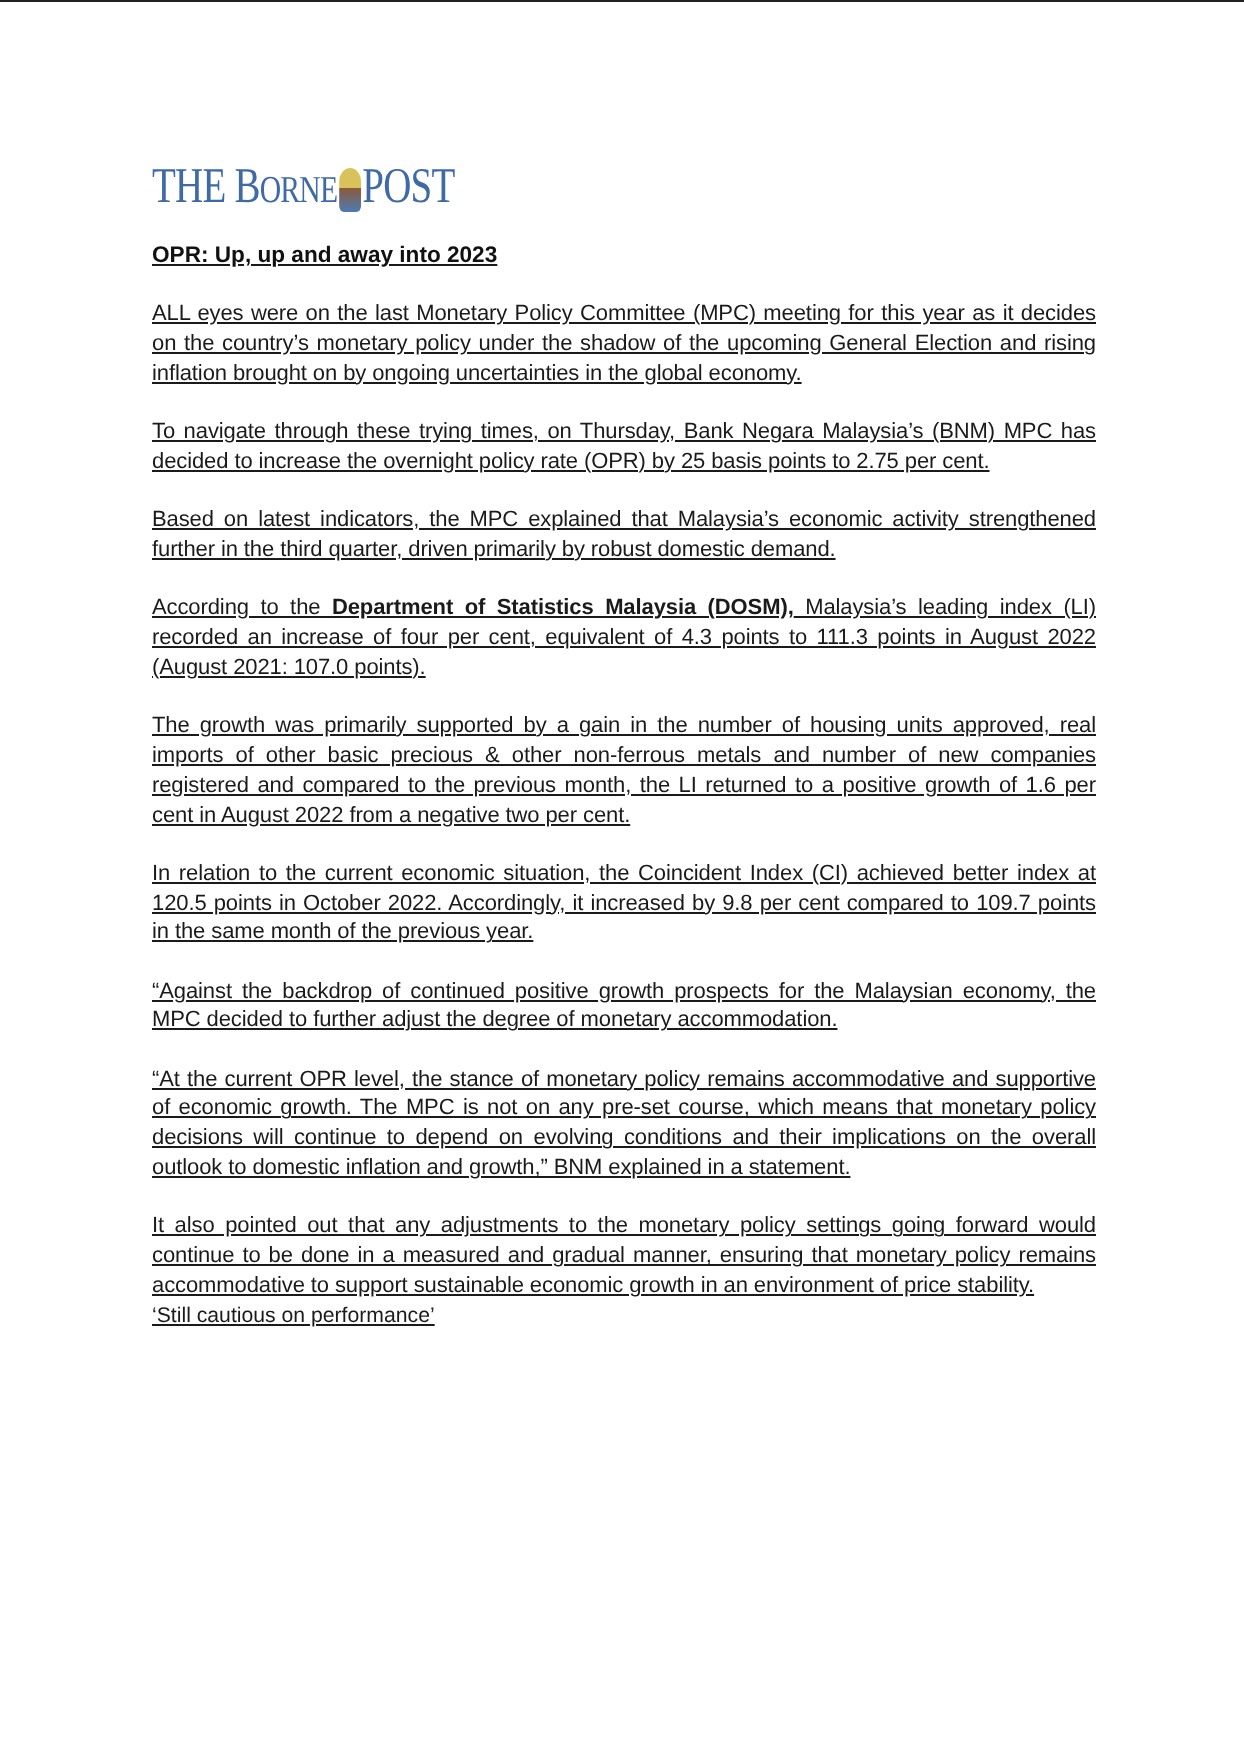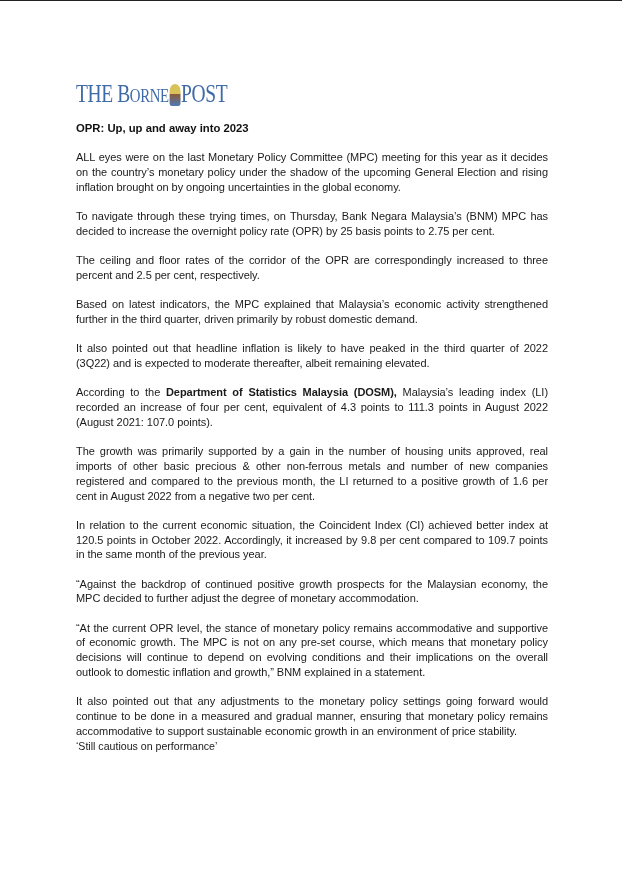--- a/index.html
+++ b/index.html
@@ -25,21 +25,21 @@
     transform-origin: left bottom;
   }
   .logo .big { font-size: 25px; line-height: 25px; }
   .logo .small { font-size: 19px; line-height: 20px; }
   .logo .mascot {
     display: inline-block; width: 14px; height: 22px; margin: 0 1px;
     border-radius: 7px 7px 3px 3px;
     background: linear-gradient(#d9c25a 0%, #d9c25a 45%, #8a5a3a 46%, #4d7bb5 100%);
   }
   .doc {
-    position: absolute; left: 76px; top: 121px; width: 472px;
+    position: absolute; left: 76px; top: 121px; width: 472px; text-decoration: underline;
   }
   .title {
     font-size: 11.3px; font-weight: bold; line-height: 15px;
     margin: 0 0 14px 0; color: #111;
   }
   .para {
     font-size: 11px; line-height: 14.9px;
     text-align: justify; margin: 0 0 14.2px 0;
     letter-spacing: -0.05px;
   }
@@ -59,23 +59,21 @@
   <span class="small">ORNE</span>
   <span class="mascot"></span>
   <span class="big">POST</span>
 </div>
 
 <div class="doc">
   <div class="title">OPR: Up, up and away into 2023</div>
 
   <p class="para">ALL eyes were on the last Monetary Policy Committee (MPC) meeting for this year as it decides on the country’s monetary policy under the shadow of the upcoming General Election and rising inflation brought on by ongoing uncertainties in the global economy.</p>
   <p class="para">To navigate through these trying times, on Thursday, Bank Negara Malaysia’s (BNM) MPC has decided to increase the overnight policy rate (OPR) by 25 basis points to 2.75 per cent.</p>
-  <p class="para">The ceiling and floor rates of the corridor of the OPR are correspondingly increased to three percent and 2.5 per cent, respectively.</p>
   <p class="para">Based on latest indicators, the MPC explained that Malaysia’s economic activity strengthened further in the third quarter, driven primarily by robust domestic demand.</p>
-  <p class="para">It also pointed out that headline inflation is likely to have peaked in the third quarter of 2022 (3Q22) and is expected to moderate thereafter, albeit remaining elevated.</p>
 
   <p class="para"><span>According to the </span><span class="em">Department of Statistics Malaysia (DOSM),</span><span> Malaysia’s leading index (LI) recorded an increase of four per cent, equivalent of 4.3 points to 111.3 points in August 2022 (August 2021: 107.0 points).</span></p>
 
   <p class="para">The growth was primarily supported by a gain in the number of housing units approved, real imports of other basic precious &amp; other non-ferrous metals and number of new companies registered and compared to the previous month, the LI returned to a positive growth of 1.6 per cent in August 2022 from a negative two per cent.</p>
   <p class="para">In relation to the current economic situation, the Coincident Index (CI) achieved better index at 120.5 points in October 2022. Accordingly, it increased by 9.8 per cent compared to 109.7 points in the same month of the previous year.</p>
   <p class="para">“Against the backdrop of continued positive growth prospects for the Malaysian economy, the MPC decided to further adjust the degree of monetary accommodation.</p>
   <p class="para">“At the current OPR level, the stance of monetary policy remains accommodative and supportive of economic growth. The MPC is not on any pre-set course, which means that monetary policy decisions will continue to depend on evolving conditions and their implications on the overall outlook to domestic inflation and growth,” BNM explained in a statement.</p>
   <p class="para tight">It also pointed out that any adjustments to the monetary policy settings going forward would continue to be done in a measured and gradual manner, ensuring that monetary policy remains accommodative to support sustainable economic growth in an environment of price stability.</p>
   <div class="sub">‘Still cautious on performance’</div>
 </div>

